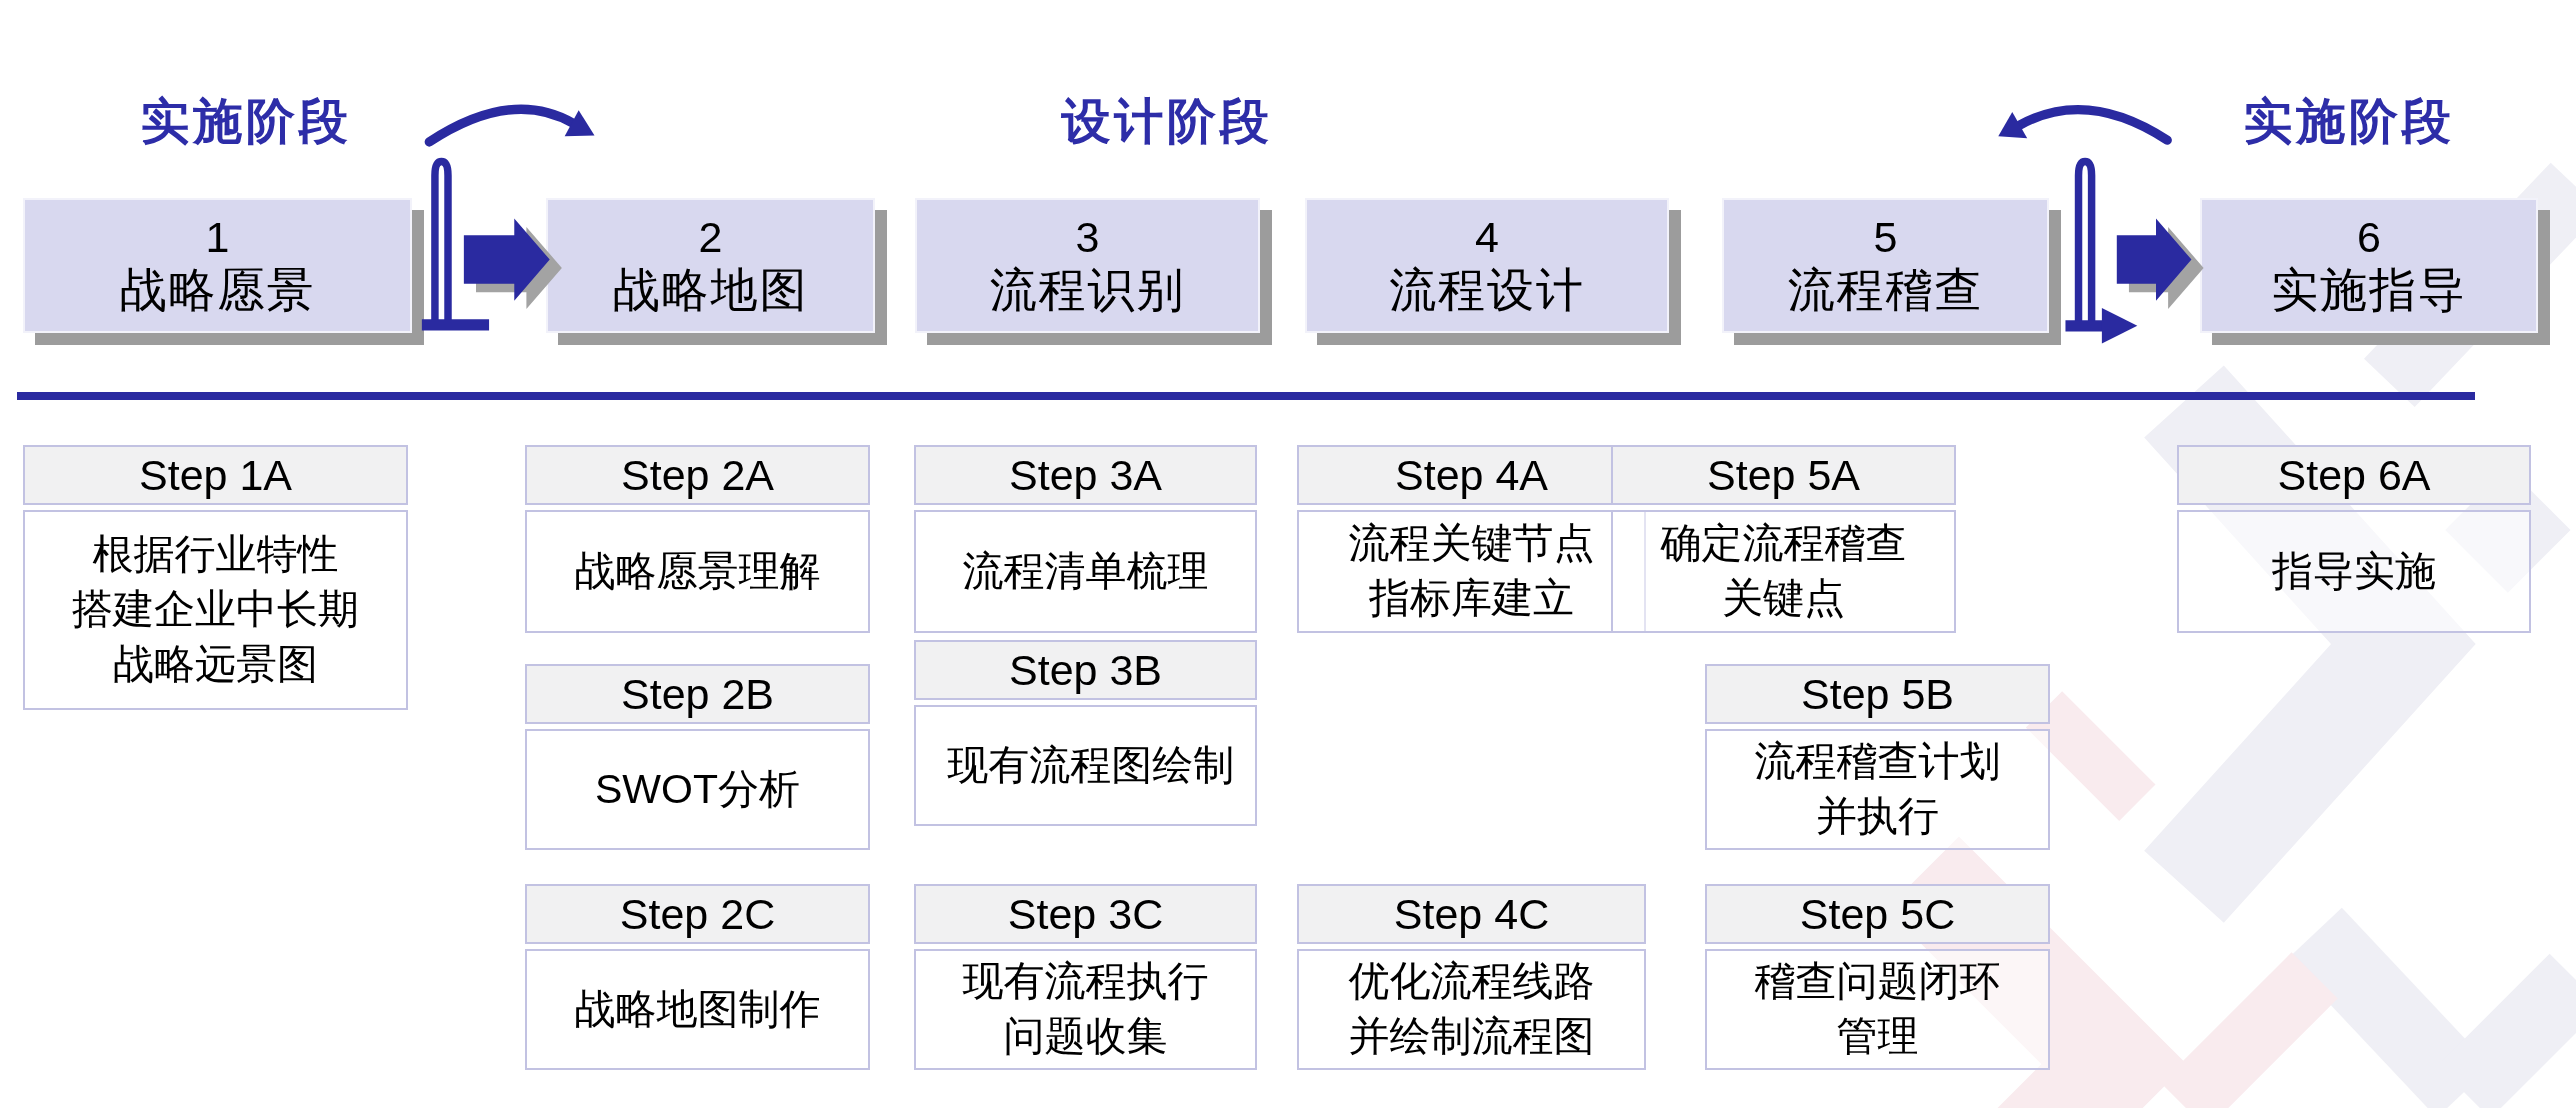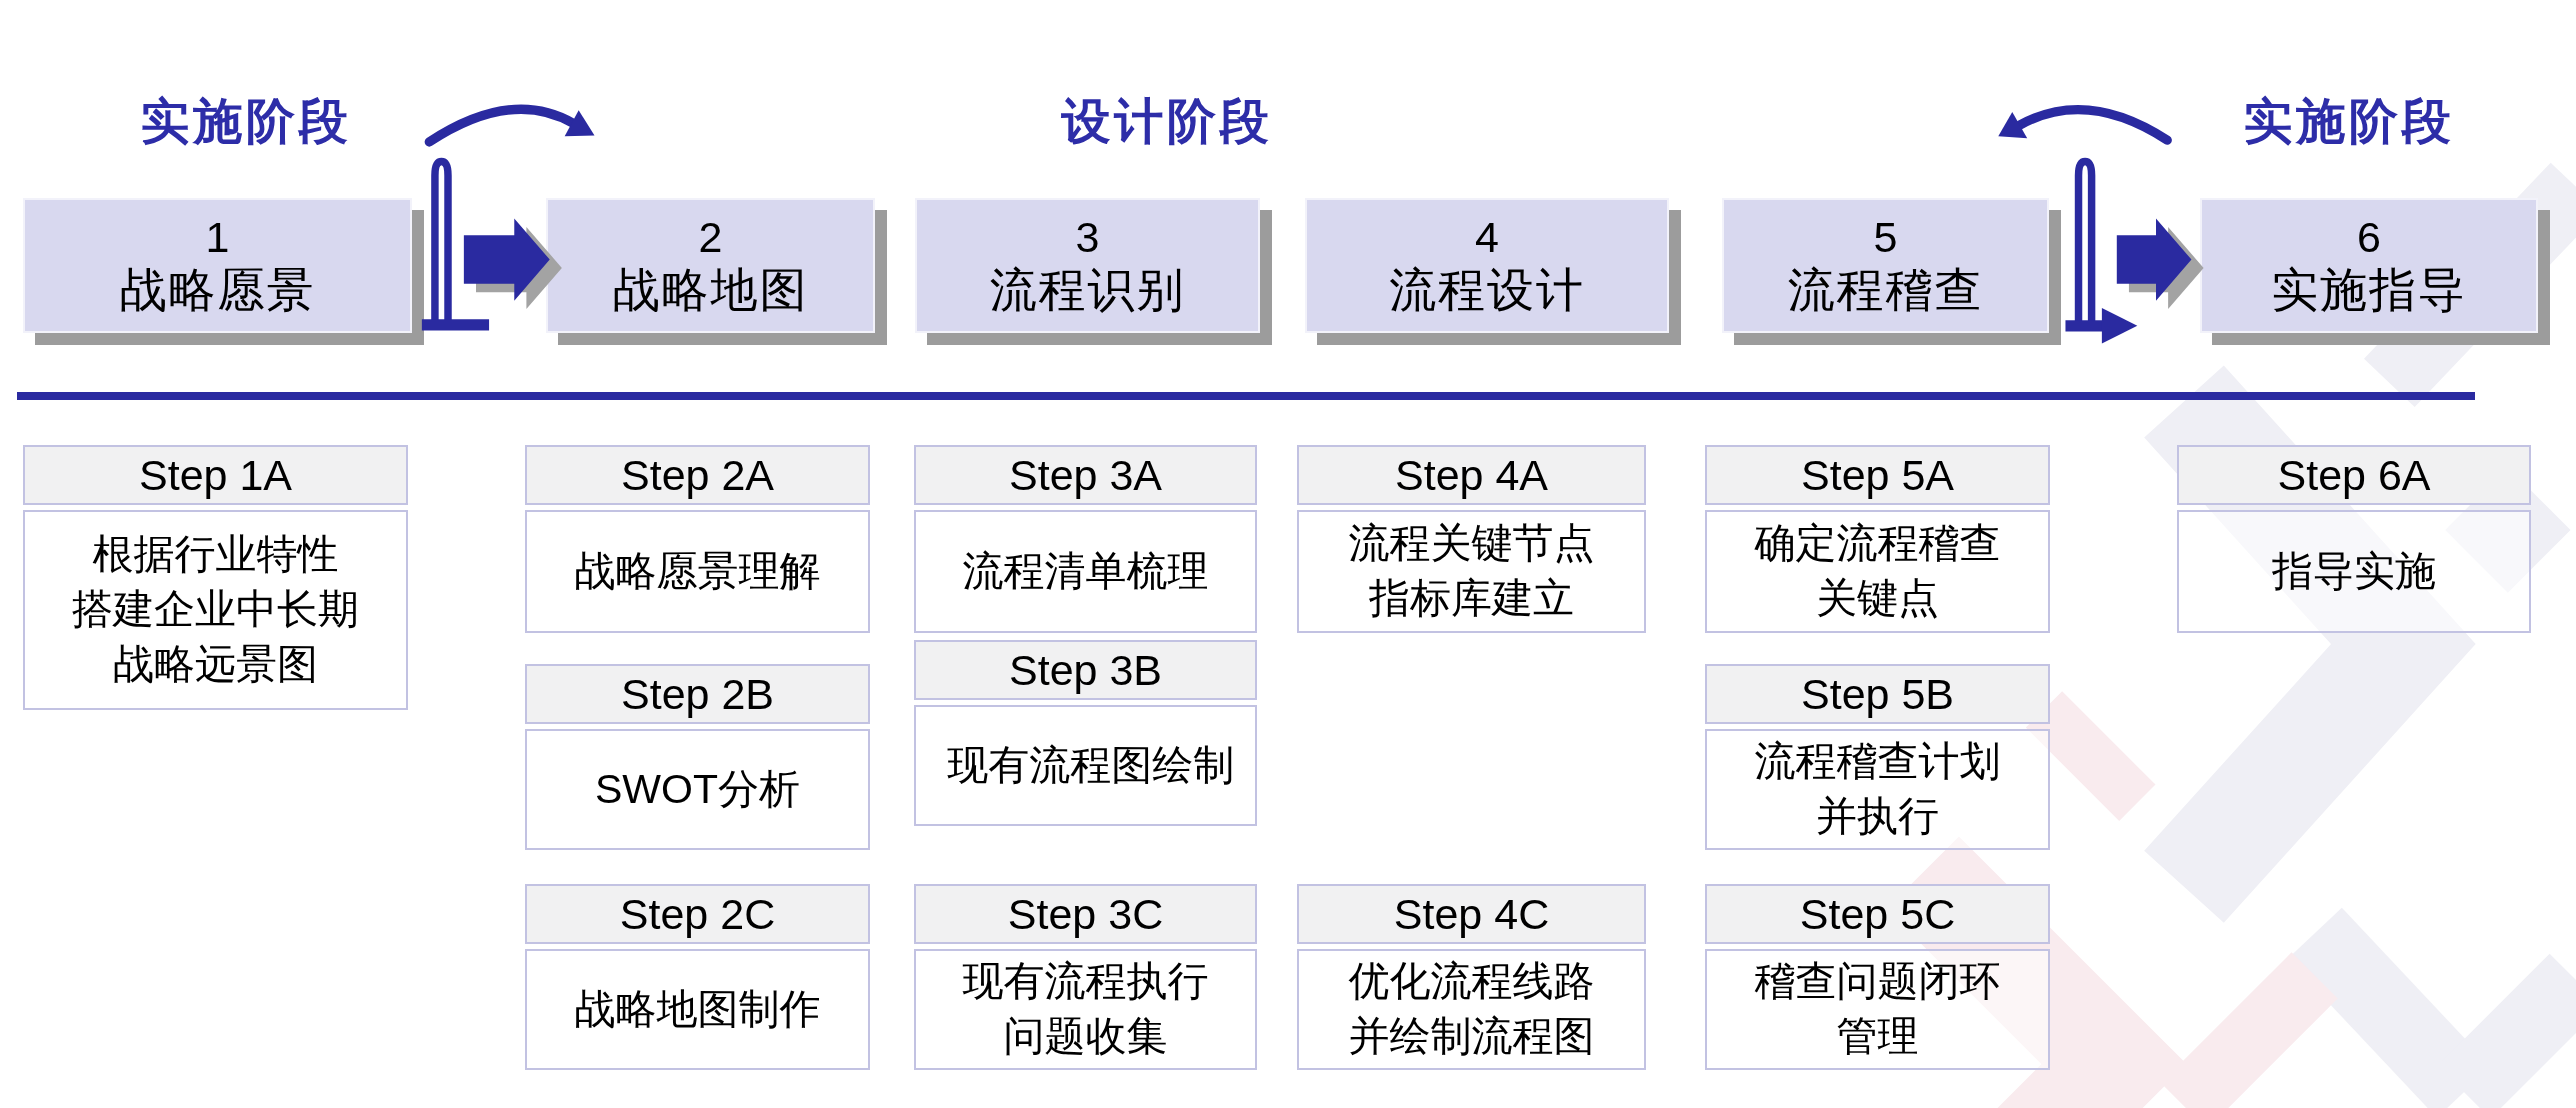--- a/index.html
+++ b/index.html
@@ -171,21 +171,21 @@
     <div class="sub-header">Step 4A</div>
     <div class="sub-body" style="height:123px;">流程关键节点
 指标库建立</div>
   </div>
   <div class="sub-card" style="left:1297px; top:884px; width:349px;">
     <div class="sub-header">Step 4C</div>
     <div class="sub-body" style="height:121px;">优化流程线路
 并绘制流程图</div>
   </div>
 
-  <div class="sub-card" style="left:1705px; top:445px; width:345px;">
+  <div class="sub-card" style="left:1611px; top:445px; width:345px;">
     <div class="sub-header">Step 5A</div>
     <div class="sub-body" style="height:123px;">确定流程稽查
 关键点</div>
   </div>
   <div class="sub-card" style="left:1705px; top:664px; width:345px;">
     <div class="sub-header">Step 5B</div>
     <div class="sub-body" style="height:121px;">流程稽查计划
 并执行</div>
   </div>
   <div class="sub-card" style="left:1705px; top:884px; width:345px;">

